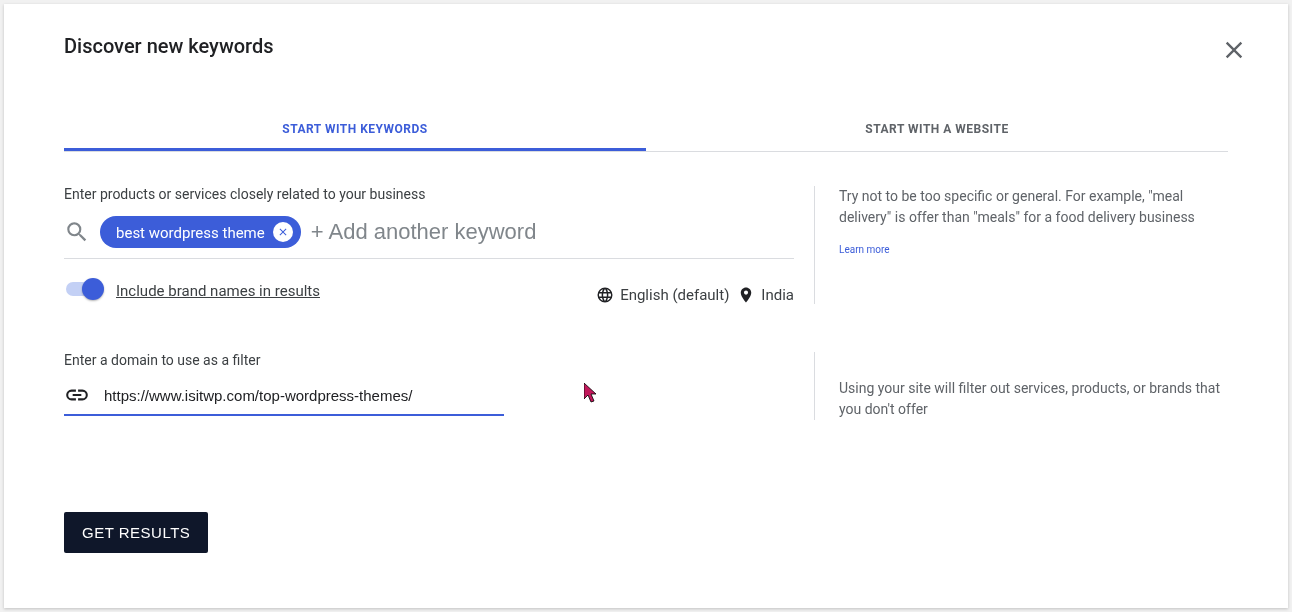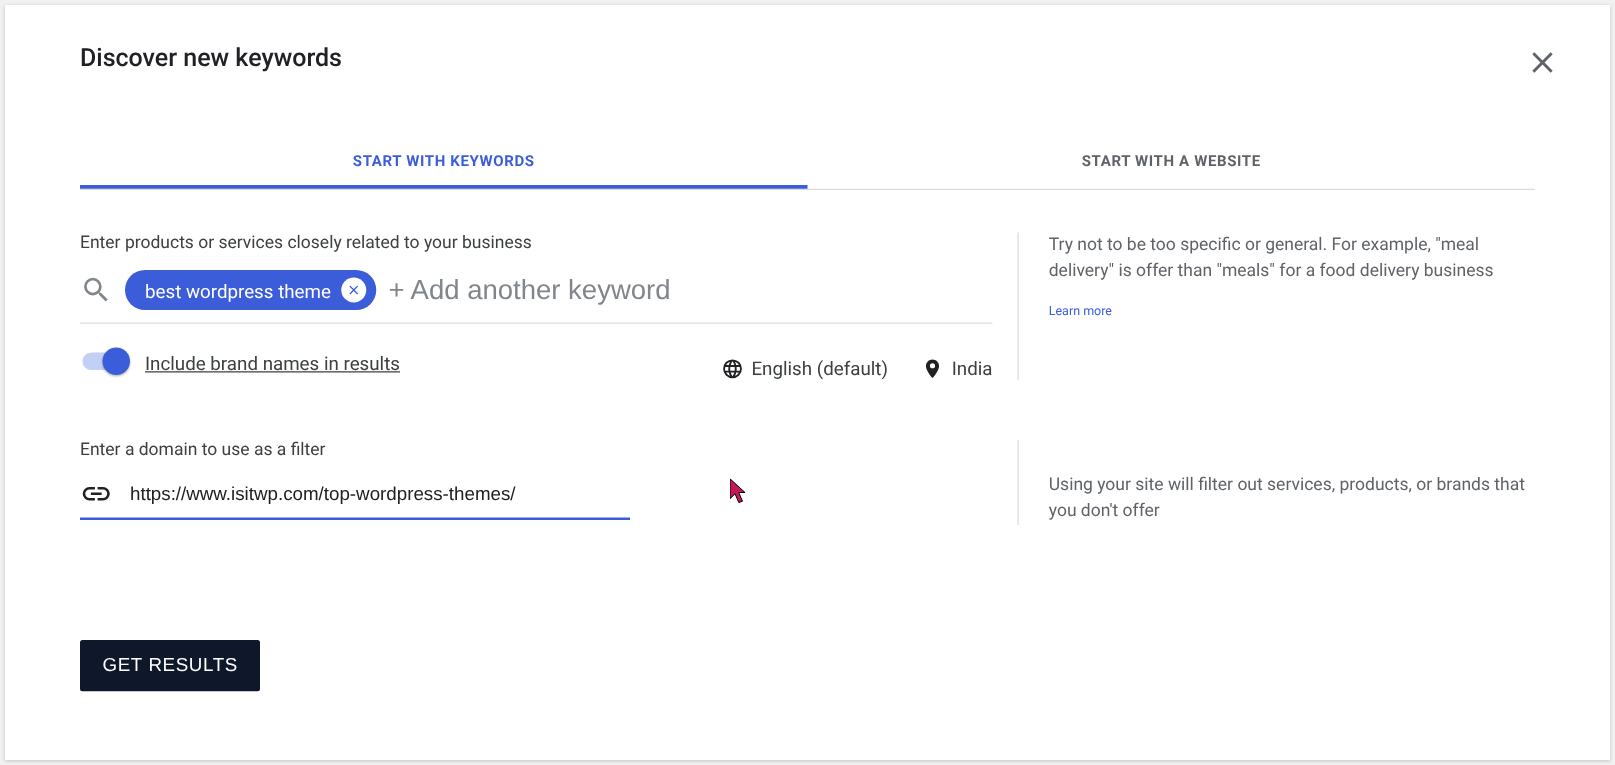--- a/index.html
+++ b/index.html
@@ -146,21 +146,21 @@
       width: 22px; height: 22px;
       background: #3c5dd9;
       border-radius: 50%;
       position: absolute;
       left: 18px; top: 0;
       box-shadow: 0 1px 2px rgba(0,0,0,0.3);
     }
     .lang-loc {
       display: flex;
       align-items: center;
-      gap: 27px;
+      gap: 8px;
       margin-top: 13px;
     }
     .lang-item {
       display: flex;
       align-items: center;
       gap: 6px;
       cursor: pointer;
     }
     .ico-sm { width: 18px; height: 18px; color: #202124; }
     .learn-link { color: #3c5dd9; cursor: pointer; font-size: 10px; display: inline-block; margin-top: 14px;}

